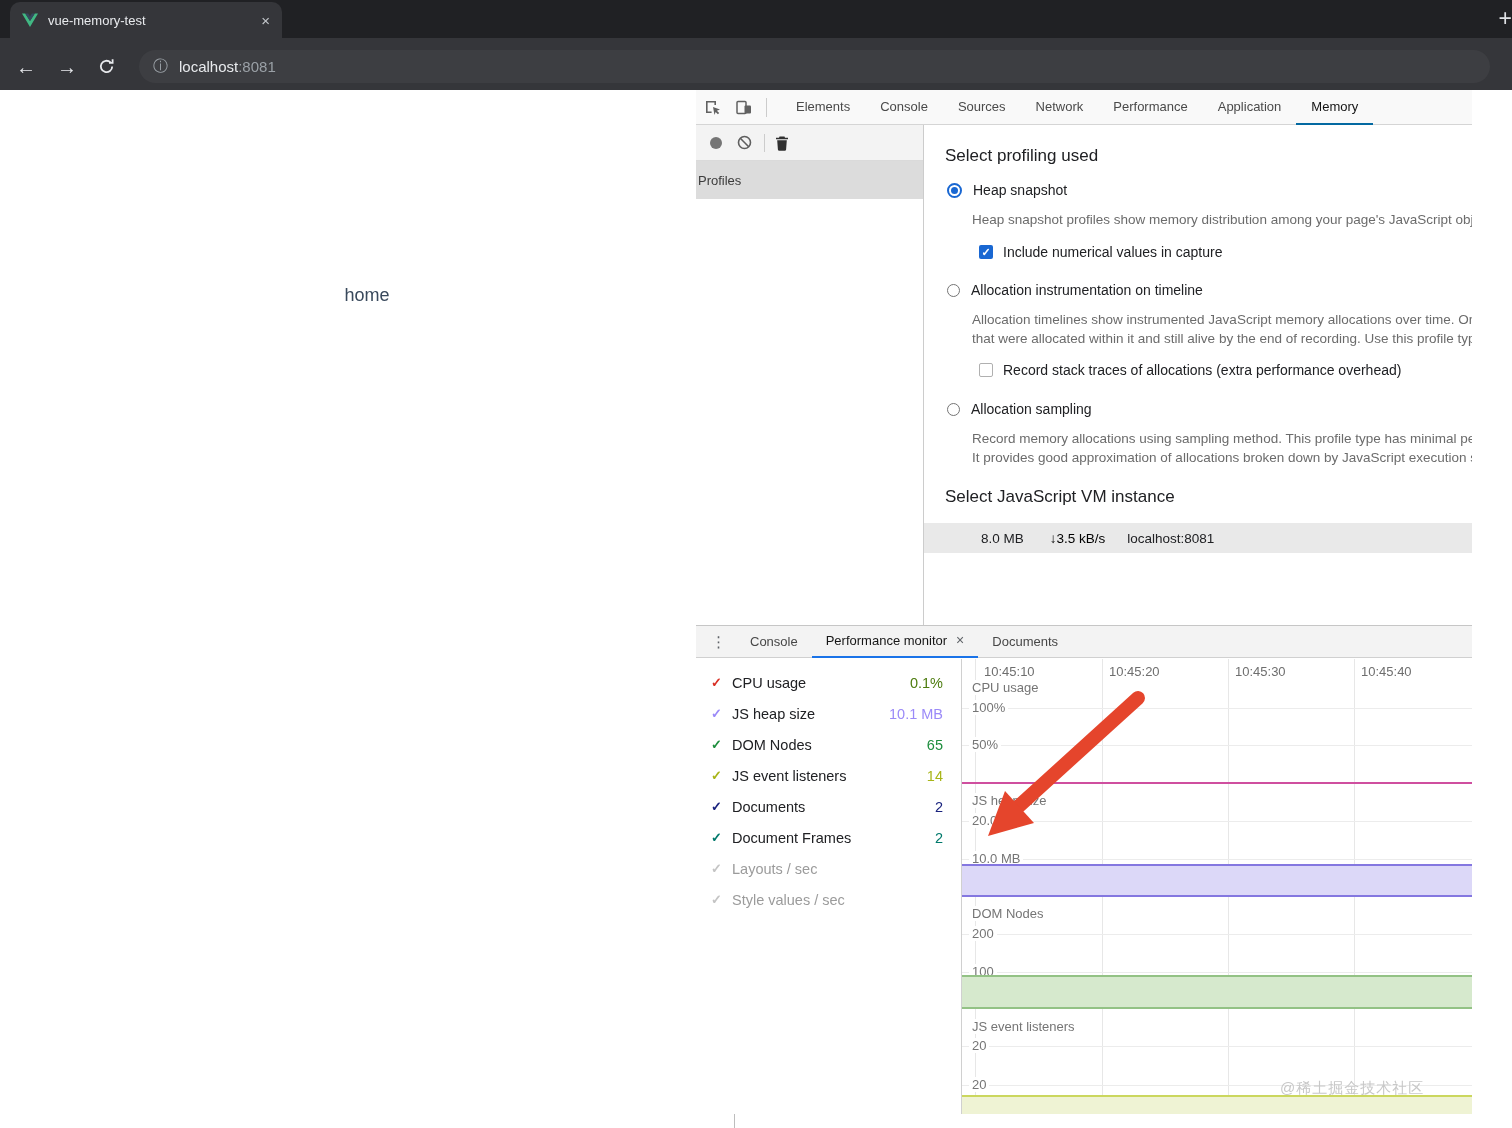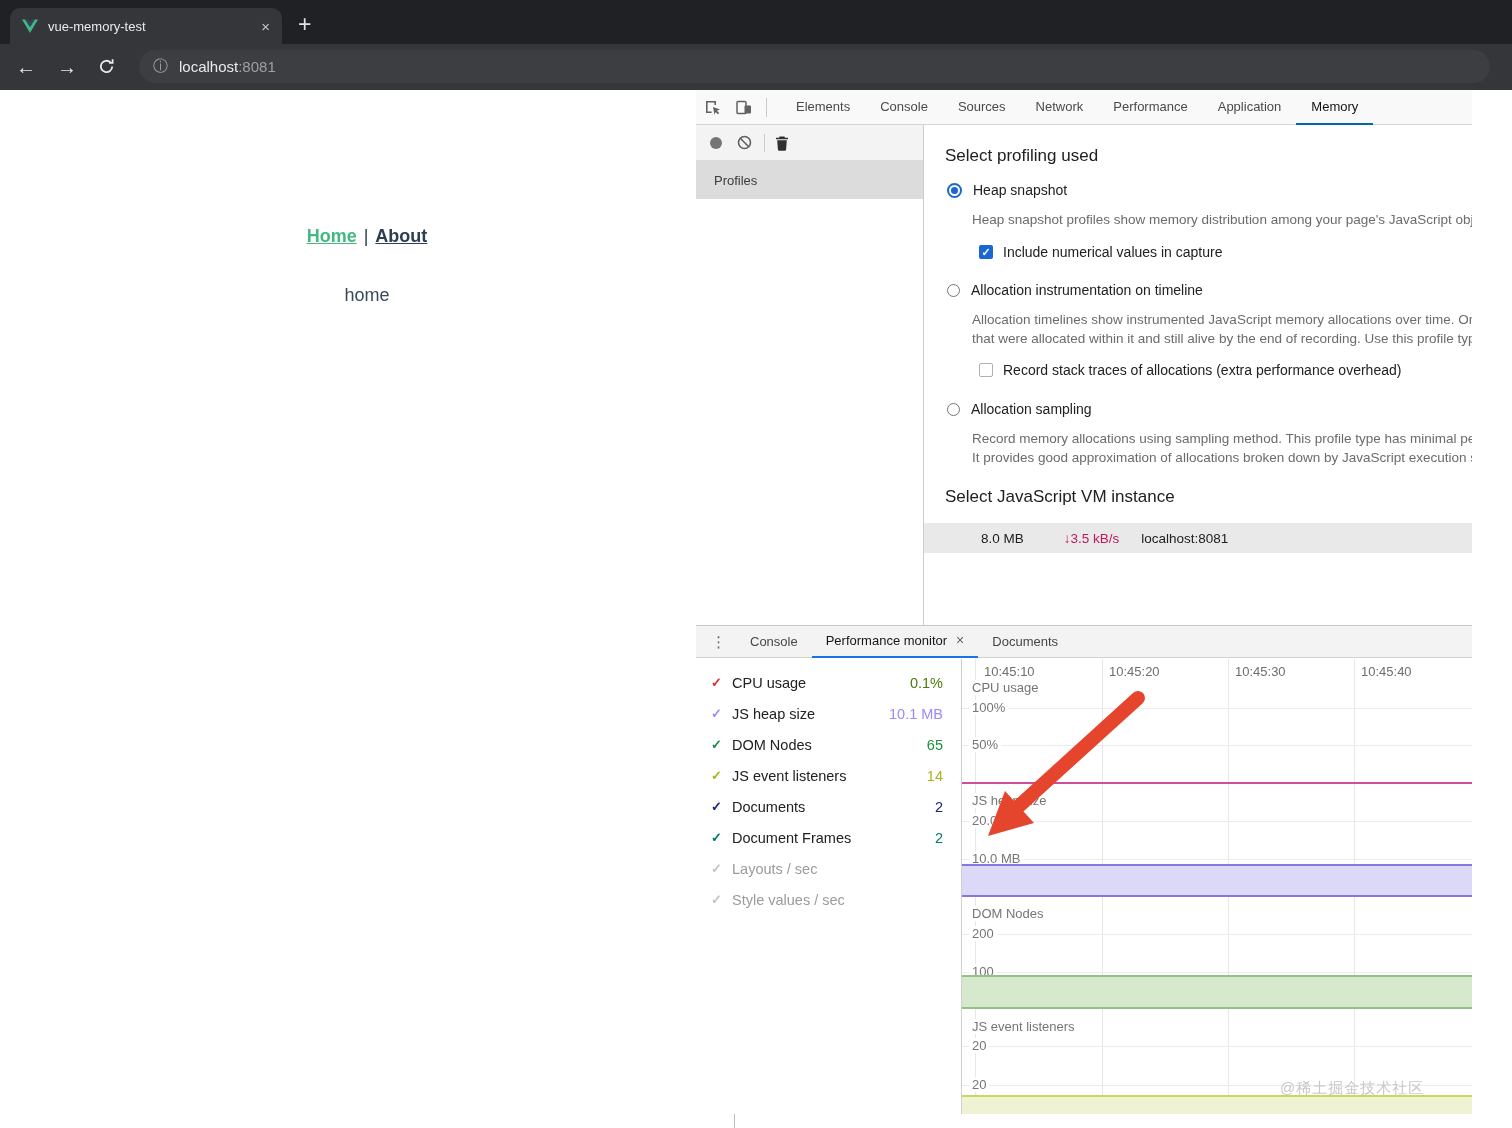--- a/index.html
+++ b/index.html
@@ -1,22 +1,22 @@
 <!DOCTYPE html>
 <html><head>
 <meta charset="utf-8">
 <style>
   * { margin:0; padding:0; box-sizing:border-box; }
   html,body { width:1512px; height:1128px; overflow:hidden; background:#fff;
     font-family:"Liberation Sans", sans-serif; }
 
   
   .chrome { position:absolute; top:0; left:0; width:1512px; height:90px; background:#35363a; }
-  .tabstrip { position:absolute; top:0; left:0; right:0; height:44px; background:#202124;
-    display:flex; align-items:flex-end; }
+  .tabstrip { position:absolute; top:0; left:0; right:0; height:38px; background:#202124;
+    display:flex; align-items:flex-end;justify-content:space-between; }
   .browser-tab { margin-left:10px; width:272px; height:36px; background:#35363a;
     border-radius:10px 10px 0 0; display:flex; align-items:center; padding:0 12px; }
   .tab-title { flex:1; margin-left:10px; font-size:13px; color:#e8eaed; white-space:nowrap; overflow:hidden; }
   .tab-close { color:#c3c7cb; font-size:15px; line-height:15px; }
   .newtab-btn { color:#dfe1e5; font-size:23px; font-weight:300; margin:0 0 8px 16px; line-height:23px; }
   .browser-toolbar { position:absolute; top:43px; left:0; right:0; height:47px;
     display:flex; align-items:center; }
   .nav-glyph { color:#e8eaed; font-size:20px; line-height:20px; }
   .back-btn { margin-left:16px; }
   .fwd-btn { margin-left:21px; }
@@ -49,40 +49,40 @@
   .dt-tabs { display:flex; height:35px; margin-left:8px; }
   .dt-tab { padding:0 15px; line-height:34px; color:#4a4a4a; font-size:13px; height:35px; }
   .dt-tab.active { color:#141414; border-bottom:2px solid #0369a1; }
 
   .dt-main { position:absolute; top:35px; left:0; right:0; height:500px; display:flex; }
   .profiles-pane { width:228px; border-right:1px solid #ccc; background:#fff; }
   .profiles-toolbar { height:36px; background:#f3f3f3; border-bottom:1px solid #dadada;
     display:flex; align-items:center; padding-left:13px; }
   .ptb-sep { width:1px; height:18px; background:#ccc; margin:0 10px 0 12px; }
   .profiles-header { height:38px; background:#dcdcdc; display:flex; align-items:center;
-    padding-left:18px; font-size:13px; color:#3c3c3c; }
+    padding-left:2px; font-size:13px; color:#3c3c3c; }
 
   .memory-pane { flex:1; position:relative; background:#fff; overflow:hidden; }
   .mp-heading { position:absolute; left:21px; font-size:17px; color:#202124; font-weight:400; white-space:nowrap; }
   .opt-row { position:absolute; left:23px; display:flex; align-items:center; gap:11px; white-space:nowrap; }
   .opt-label { font-size:14px; color:#202124; }
   .radio { width:13px; height:13px; border-radius:50%; border:1.5px solid #757575; flex:0 0 auto; position:relative; background:#fff; }
   .radio.checked { border:2px solid #1967d2; width:15px; height:15px; }
   .radio.checked::after { content:''; position:absolute; inset:2px; border-radius:50%; background:#1967d2; }
   .desc { position:absolute; left:48px; font-size:13.5px; color:#6b6b6b; line-height:19px; white-space:nowrap; }
   .cb-row { position:absolute; left:55px; display:flex; align-items:center; gap:10px; white-space:nowrap; }
   .checkbox { width:14px; height:14px; border-radius:2px; flex:0 0 auto;
     display:flex; align-items:center; justify-content:center; }
   .checkbox.checked { background:#1967d2; color:#fff; font-size:11px; font-weight:700; }
   .checkbox.unchecked { background:#fff; border:1.5px solid #b0b0b0; }
   .cb-label { font-size:14px; color:#202124; }
   .vm-row { position:absolute; left:0; right:0; top:398px; height:30px; background:#e9e9e9;
     display:flex; align-items:center; font-size:13.5px; }
   .vm-size { margin-left:57px; color:#202124; }
-  .vm-rate { margin-left:40px; color:#be185d; }
+  .vm-rate { margin-left:26px; color:#000000; }
   .vm-host { margin-left:22px; color:#202124; }
 
   
   .drawer { position:absolute; top:535px; left:0; right:0; bottom:0; border-top:1px solid #c6c6c6; background:#fff; }
   .drawer-tabbar { height:32px; background:#f3f3f3; border-bottom:1px solid #d0d0d0;
     display:flex; align-items:center; }
   .overflow-btn { margin:0 10px 0 15px; color:#5f6368; font-size:15px; letter-spacing:0; }
   .drawer-tab { padding:0 14px; height:32px; line-height:31px; color:#474747; font-size:13px;
     display:flex; align-items:center; gap:9px; }
   .drawer-tab.active { color:#161616; border-bottom:2px solid #1a73e8; }
@@ -139,23 +139,20 @@
     <div class="addressbar">
       <span class="info-icon">ⓘ</span>
       <span class="url"><span>localhost</span><span class="port">:8081</span></span>
     </div>
   </div>
 </div>
 
 <div class="viewport">
 
   <div class="page-area">
-    <div class="page-nav">
-      <span class="nav-home">Home</span><span class="nav-sep">|</span><span class="nav-about">About</span>
-    </div>
     <div class="page-body-text">home</div>
   </div>
 
   <div class="devtools">
 
     <div class="dt-tabbar">
       <span class="dt-iconbtn">
         <svg width="17" height="17" viewBox="0 0 17 17">
           <path d="M2 2 h10 v4 h-1.6 v-2.4 H3.6 v9 h4 V14 H2 z" fill="#616161"></path>
           <path d="M9 8 l7 2.6 -3.1 1.1 2.3 2.3 -1.3 1.3 -2.3 -2.3 -1.1 3z" fill="#616161"></path>

